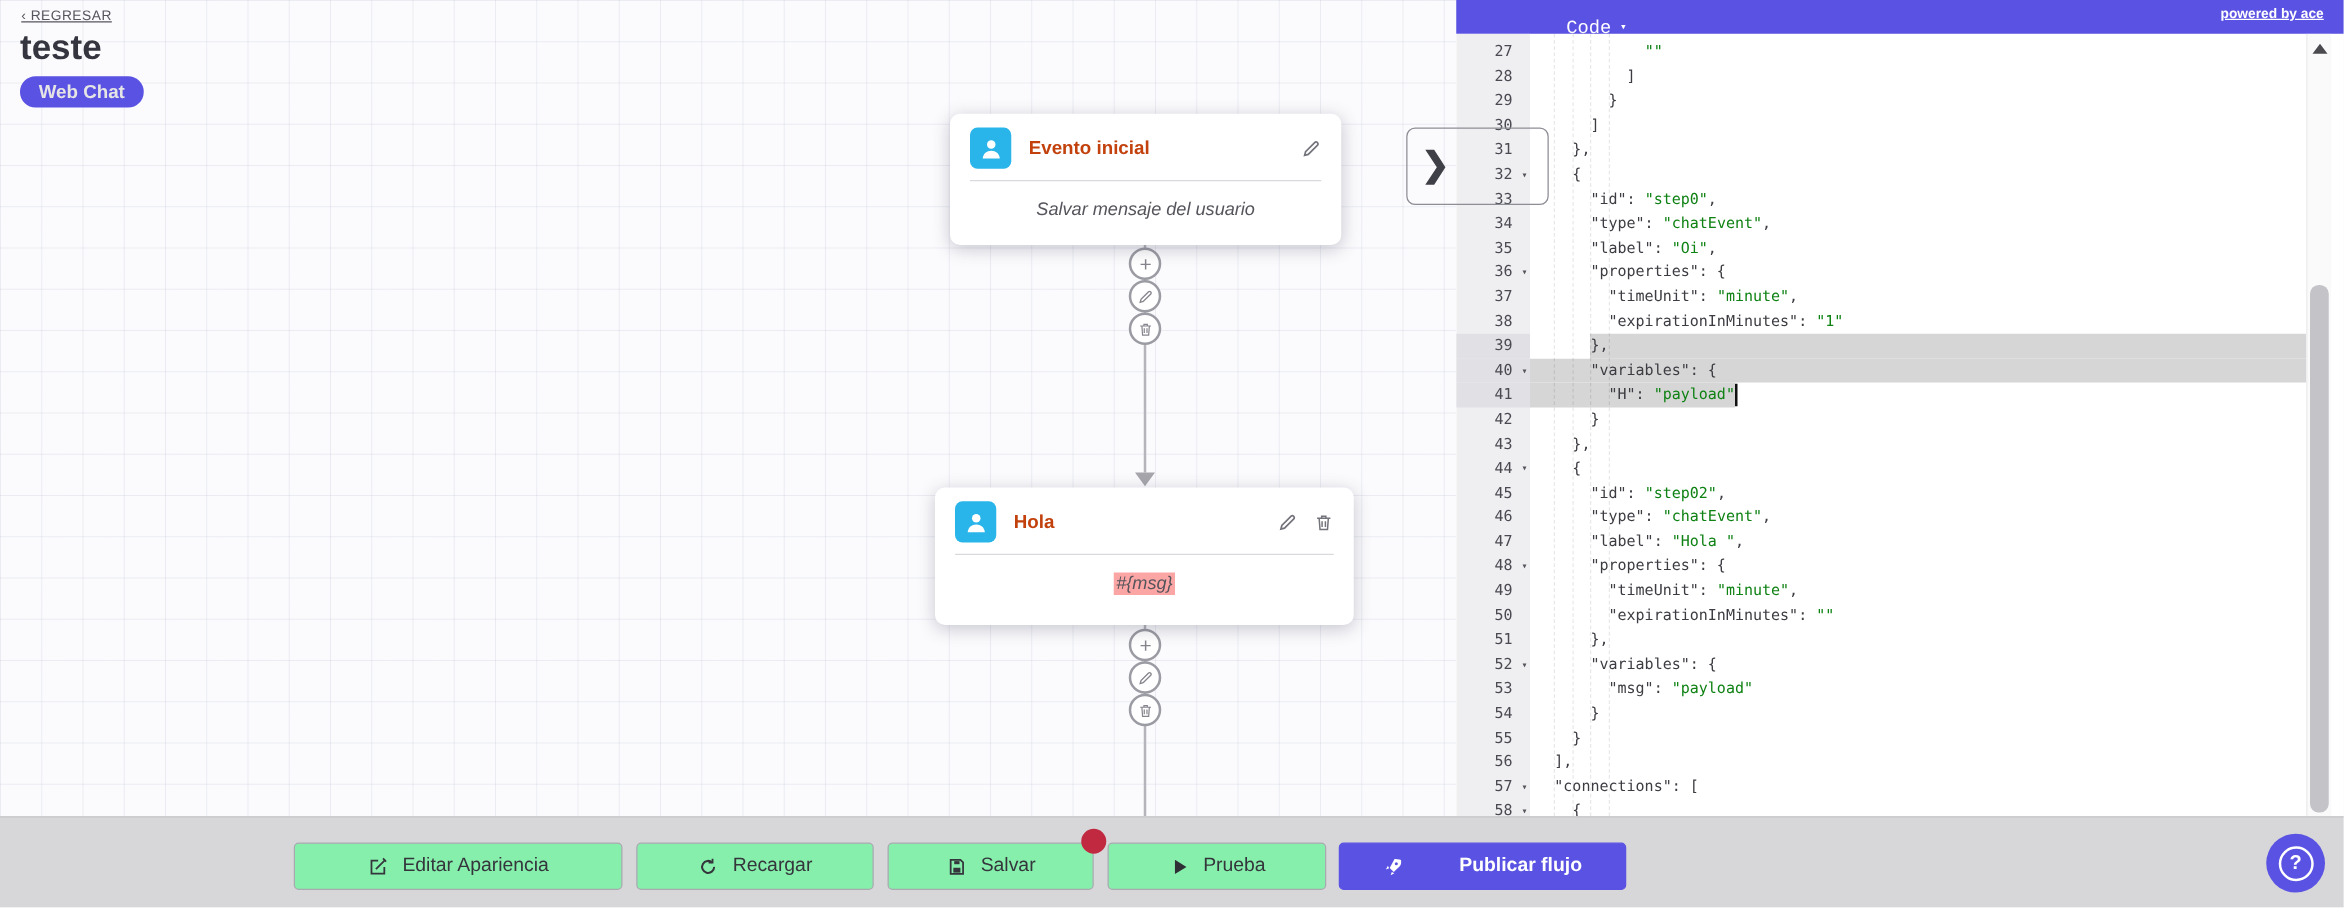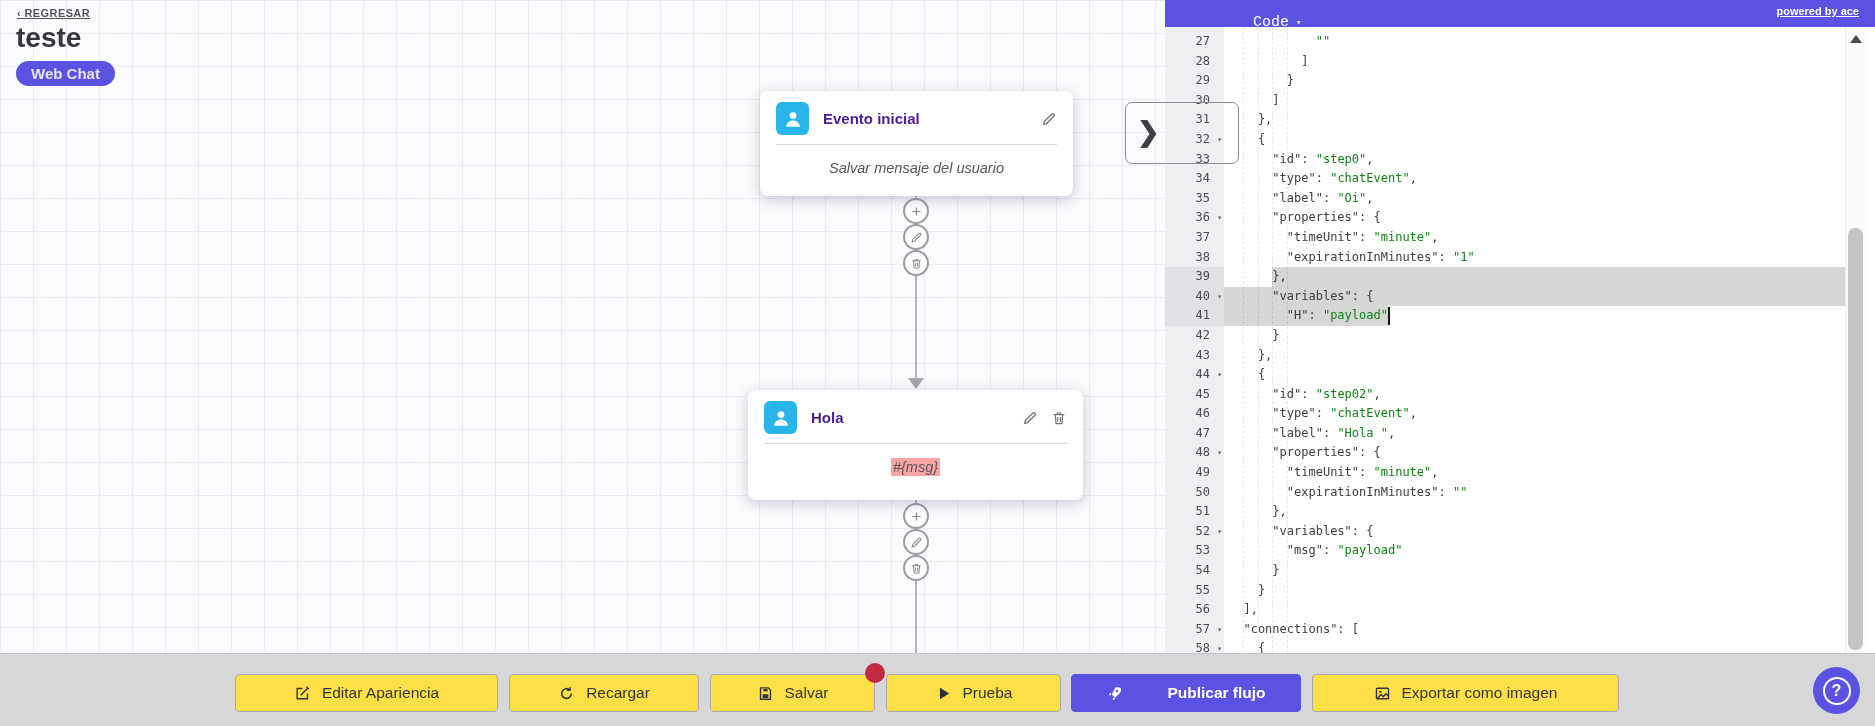--- a/index.html
+++ b/index.html
@@ -13,36 +13,36 @@
   html,body{width:1875px;height:726px;overflow:hidden;}
   body{font-family:"Liberation Sans",sans-serif;position:relative;background:#fcfcfd;}
 
   
   .canvas{position:absolute;left:0;top:0;width:1165px;height:653px;
     background-color:#fbfbfd;
     background-image:
       linear-gradient(to right, rgba(120,130,170,.12) 1px, transparent 1px),
       linear-gradient(to bottom, rgba(120,130,170,.12) 1px, transparent 1px);
     background-size:33px 33px;}
-  .back-link{position:absolute;left:17px;top:7px;font-size:11px;font-weight:bold;
+  .back-link{position:absolute;left:17px;top:7px;font-size:11px;font-weight:normal;
     color:#55555e;text-decoration:underline;letter-spacing:.4px;cursor:pointer;}
   .flow-title{position:absolute;left:16px;top:22px;font-size:28px;font-weight:600;color:#35353f;}
   .channel-badge{position:absolute;left:16px;top:61px;background:var(--accent);color:#e5e5e5;
     font-size:15px;font-weight:bold;padding:4px 15px;border-radius:14px;}
 
   
   .node{position:absolute;background:#fff;border-radius:8px;
     box-shadow:0 3px 14px rgba(60,60,90,.28);z-index:3;}
   .node-1{left:760px;top:91px;width:313px;height:105px;}
   .node-2{left:748px;top:390px;width:335px;height:110px;}
   .node-head{display:flex;align-items:center;padding:11px 16px 9px 16px;}
   .node-avatar{width:33px;height:33px;border-radius:6px;background:var(--node-icon);
     display:flex;align-items:center;justify-content:center;flex:0 0 auto;}
   .node-avatar svg{width:22px;height:22px;}
-  .node-title{flex:1;margin-left:14px;font-size:15px;font-weight:bold;color:#4c1d95;}
+  .node-title{flex:1;margin-left:14px;font-size:15px;font-weight:bold;color:#c2410c;}
   .node-actions{display:flex;gap:13px;align-items:center;}
   .node-actions svg{width:16px;height:16px;cursor:pointer;}
   .node-divider{height:1px;background:#d9d9de;margin:0 16px;}
   .node-body{text-align:center;font-style:italic;font-size:14.5px;color:#55555c;padding:15px 10px;}
   .msg-highlight{background:#fca5a5;padding:1px 2px;}
 
   
   .vline{position:absolute;width:2px;background:#b4b4ba;z-index:1;}
   .vline-1{left:915px;top:196px;height:182px;}
   .vline-2{left:915px;top:500px;height:153px;}
@@ -90,21 +90,21 @@
 
   
   .collapse-handle{position:absolute;left:1125px;top:102px;width:114px;height:62px;
     border:1px solid #8d8d95;border-radius:7px;z-index:6;cursor:pointer;background:transparent;}
   .collapse-chevron{position:absolute;left:11px;top:13px;font-size:27px;font-weight:bold;color:#3f3f48;}
 
   
   .toolbar{position:absolute;left:0;top:653px;width:1875px;height:73px;background:#d7d7da;
     border-top:1px solid #c6c6ca;z-index:7;}
   .tbtn{position:absolute;top:20px;height:38px;display:flex;align-items:center;justify-content:center;
-    gap:11px;background:#fde047;border:1px solid #a9a9b0;border-radius:4px;cursor:pointer;
+    gap:11px;background:#86efac;border:1px solid #a9a9b0;border-radius:4px;cursor:pointer;
     font-size:15.5px;color:#35353c;font-weight:500;}
   .tbtn svg{width:17px;height:17px;flex:0 0 auto;}
   .tbtn-primary{background:var(--accent);border-color:var(--accent);color:#fff;font-weight:bold;gap:44px;}
   .btn-editar{left:235px;width:263px;}
   .btn-recargar{left:509px;width:190px;}
   .btn-salvar{left:710px;width:165px;}
   .btn-prueba{left:886px;width:175px;}
   .btn-publicar{left:1071px;width:230px;}
   .btn-exportar{left:1312px;width:307px;}
   .unsaved-dot{position:absolute;left:865px;top:9px;width:20px;height:20px;border-radius:50%;
@@ -330,25 +330,17 @@
     <span>Prueba</span>
   </div>
   <div class="tbtn tbtn-primary btn-publicar">
     <svg viewBox="0 0 24 24" fill="#fff">
         <path d="M13.6 3.2c3.2-.4 7.2.9 7.2.9s1.3 4-1.6 7.5l-6.5 6.3-4.6-4.6 5.5-10.1z"></path>
         <circle cx="15.6" cy="8.4" r="1.7" fill="#5a52e2"></circle>
         <path d="M7.5 13.5l-3.7 1.4 2.3-4.2zM10.5 17.8l-1.3 3.7 4.2-2.2z"></path>
       </svg>
     <span>Publicar flujo</span>
   </div>
-  <div class="tbtn btn-exportar">
-    <svg viewBox="0 0 24 24" fill="none" stroke="#35353c" stroke-width="2">
-        <rect x="3.5" y="4.5" width="17" height="15" rx="1.2"></rect>
-        <circle cx="9" cy="9.8" r="1.6" fill="#35353c" stroke="none"></circle>
-        <path d="M5 18.5l5-5 3 3 4-4 3.5 3.5"></path>
-      </svg>
-    <span>Exportar como imagen</span>
-  </div>
 </div>
 
 <div class="help-btn">
   <div class="help-ring">?</div>
 </div>
 
 </body></html>

